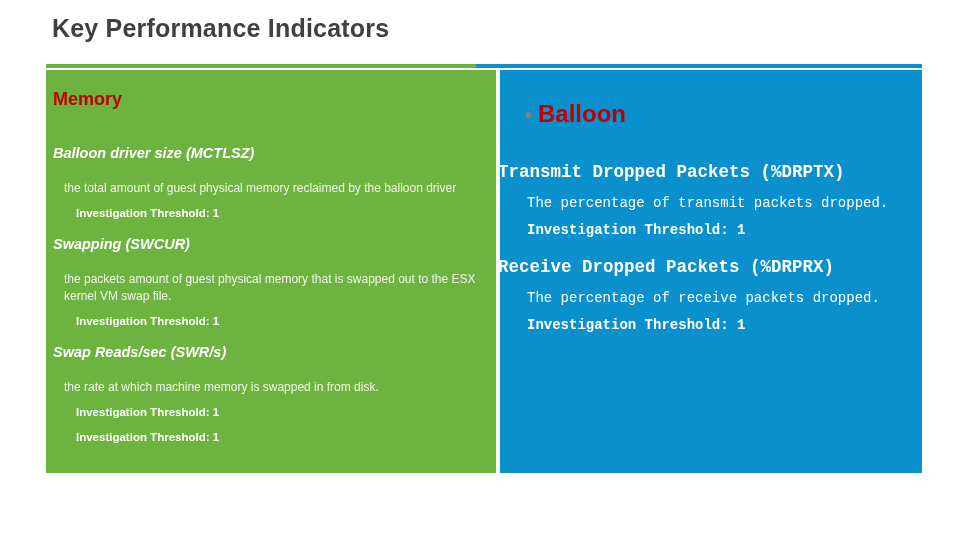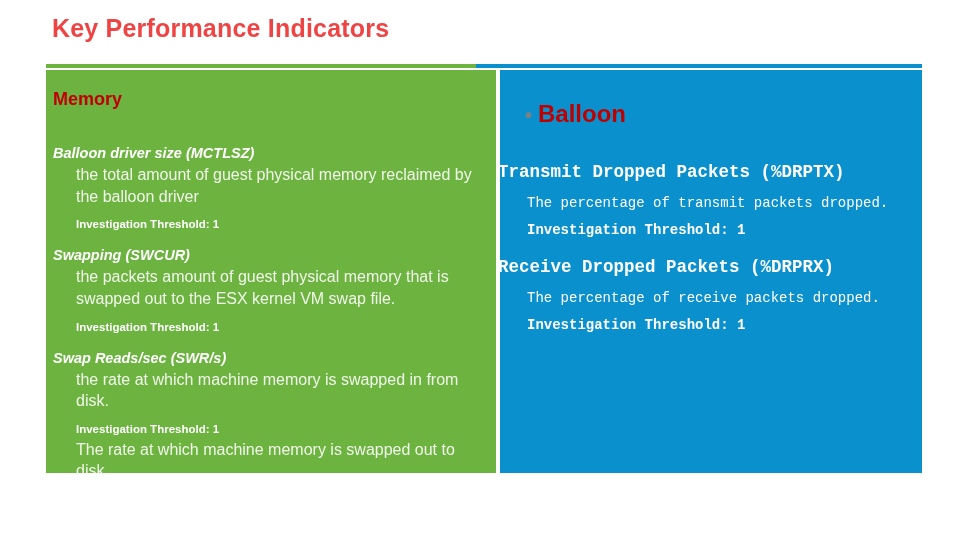--- a/index.html
+++ b/index.html
@@ -17,21 +17,21 @@
     -webkit-font-smoothing: antialiased;
   }
 
   
   #slide-title {
     position: absolute;
     left: 52px;
     top: 14px;
     font-size: 25px;
     font-weight: bold;
-    color: #ef4444;
+    color: #404040;
     letter-spacing: 0.2px;
     white-space: nowrap;
   }
   #title-rule {
     position: absolute;
     left: 46px;
     top: 64px;
     height: 4px;
     width: 876px;
     display: flex;
@@ -101,24 +101,24 @@
     color: #ffffff;
     font-weight: bold;
     font-size: 14.5px;
     padding-left: 7px;
     margin-top: 14px;
     line-height: 1.25;
     font-style: italic;
   }
   .kpi-green .kpi-desc {
     color: #f2f7ec;
-    font-size: 16px;
-    padding-left: 30px;
+    font-size: 12px;
+    padding-left: 18px;
     padding-right: 10px;
-    margin-top: 2px;
+    margin-top: 18px;
     line-height: 1.35;
   }
   .kpi-green .kpi-threshold {
     color: #ffffff;
     font-weight: bold;
     font-size: 11.5px;
     padding-left: 30px;
     margin-top: 10px;
     line-height: 1.3;
   }
@@ -185,21 +185,20 @@
       <div class="kpi-threshold">Investigation Threshold: 1</div>
     </div>
 
     <div class="kpi-green">
       <div class="kpi-name">Swap Reads/sec (SWR/s)</div>
       <div class="kpi-desc">the rate at which machine memory is swapped in from disk.</div>
       <div class="kpi-threshold">Investigation Threshold: 1</div>
     </div>
 
     <div class="kpi-green">
-      <div class="kpi-desc">The rate at which machine memory is swapped out to disk.</div>
       <div class="kpi-threshold">Investigation Threshold: 1</div>
     </div>
 
   </div>
 </div>
 
 <div class="panel" id="panel-network">
 
   <div class="section-heading" id="network-heading">
     <span class="bullet">•</span>

